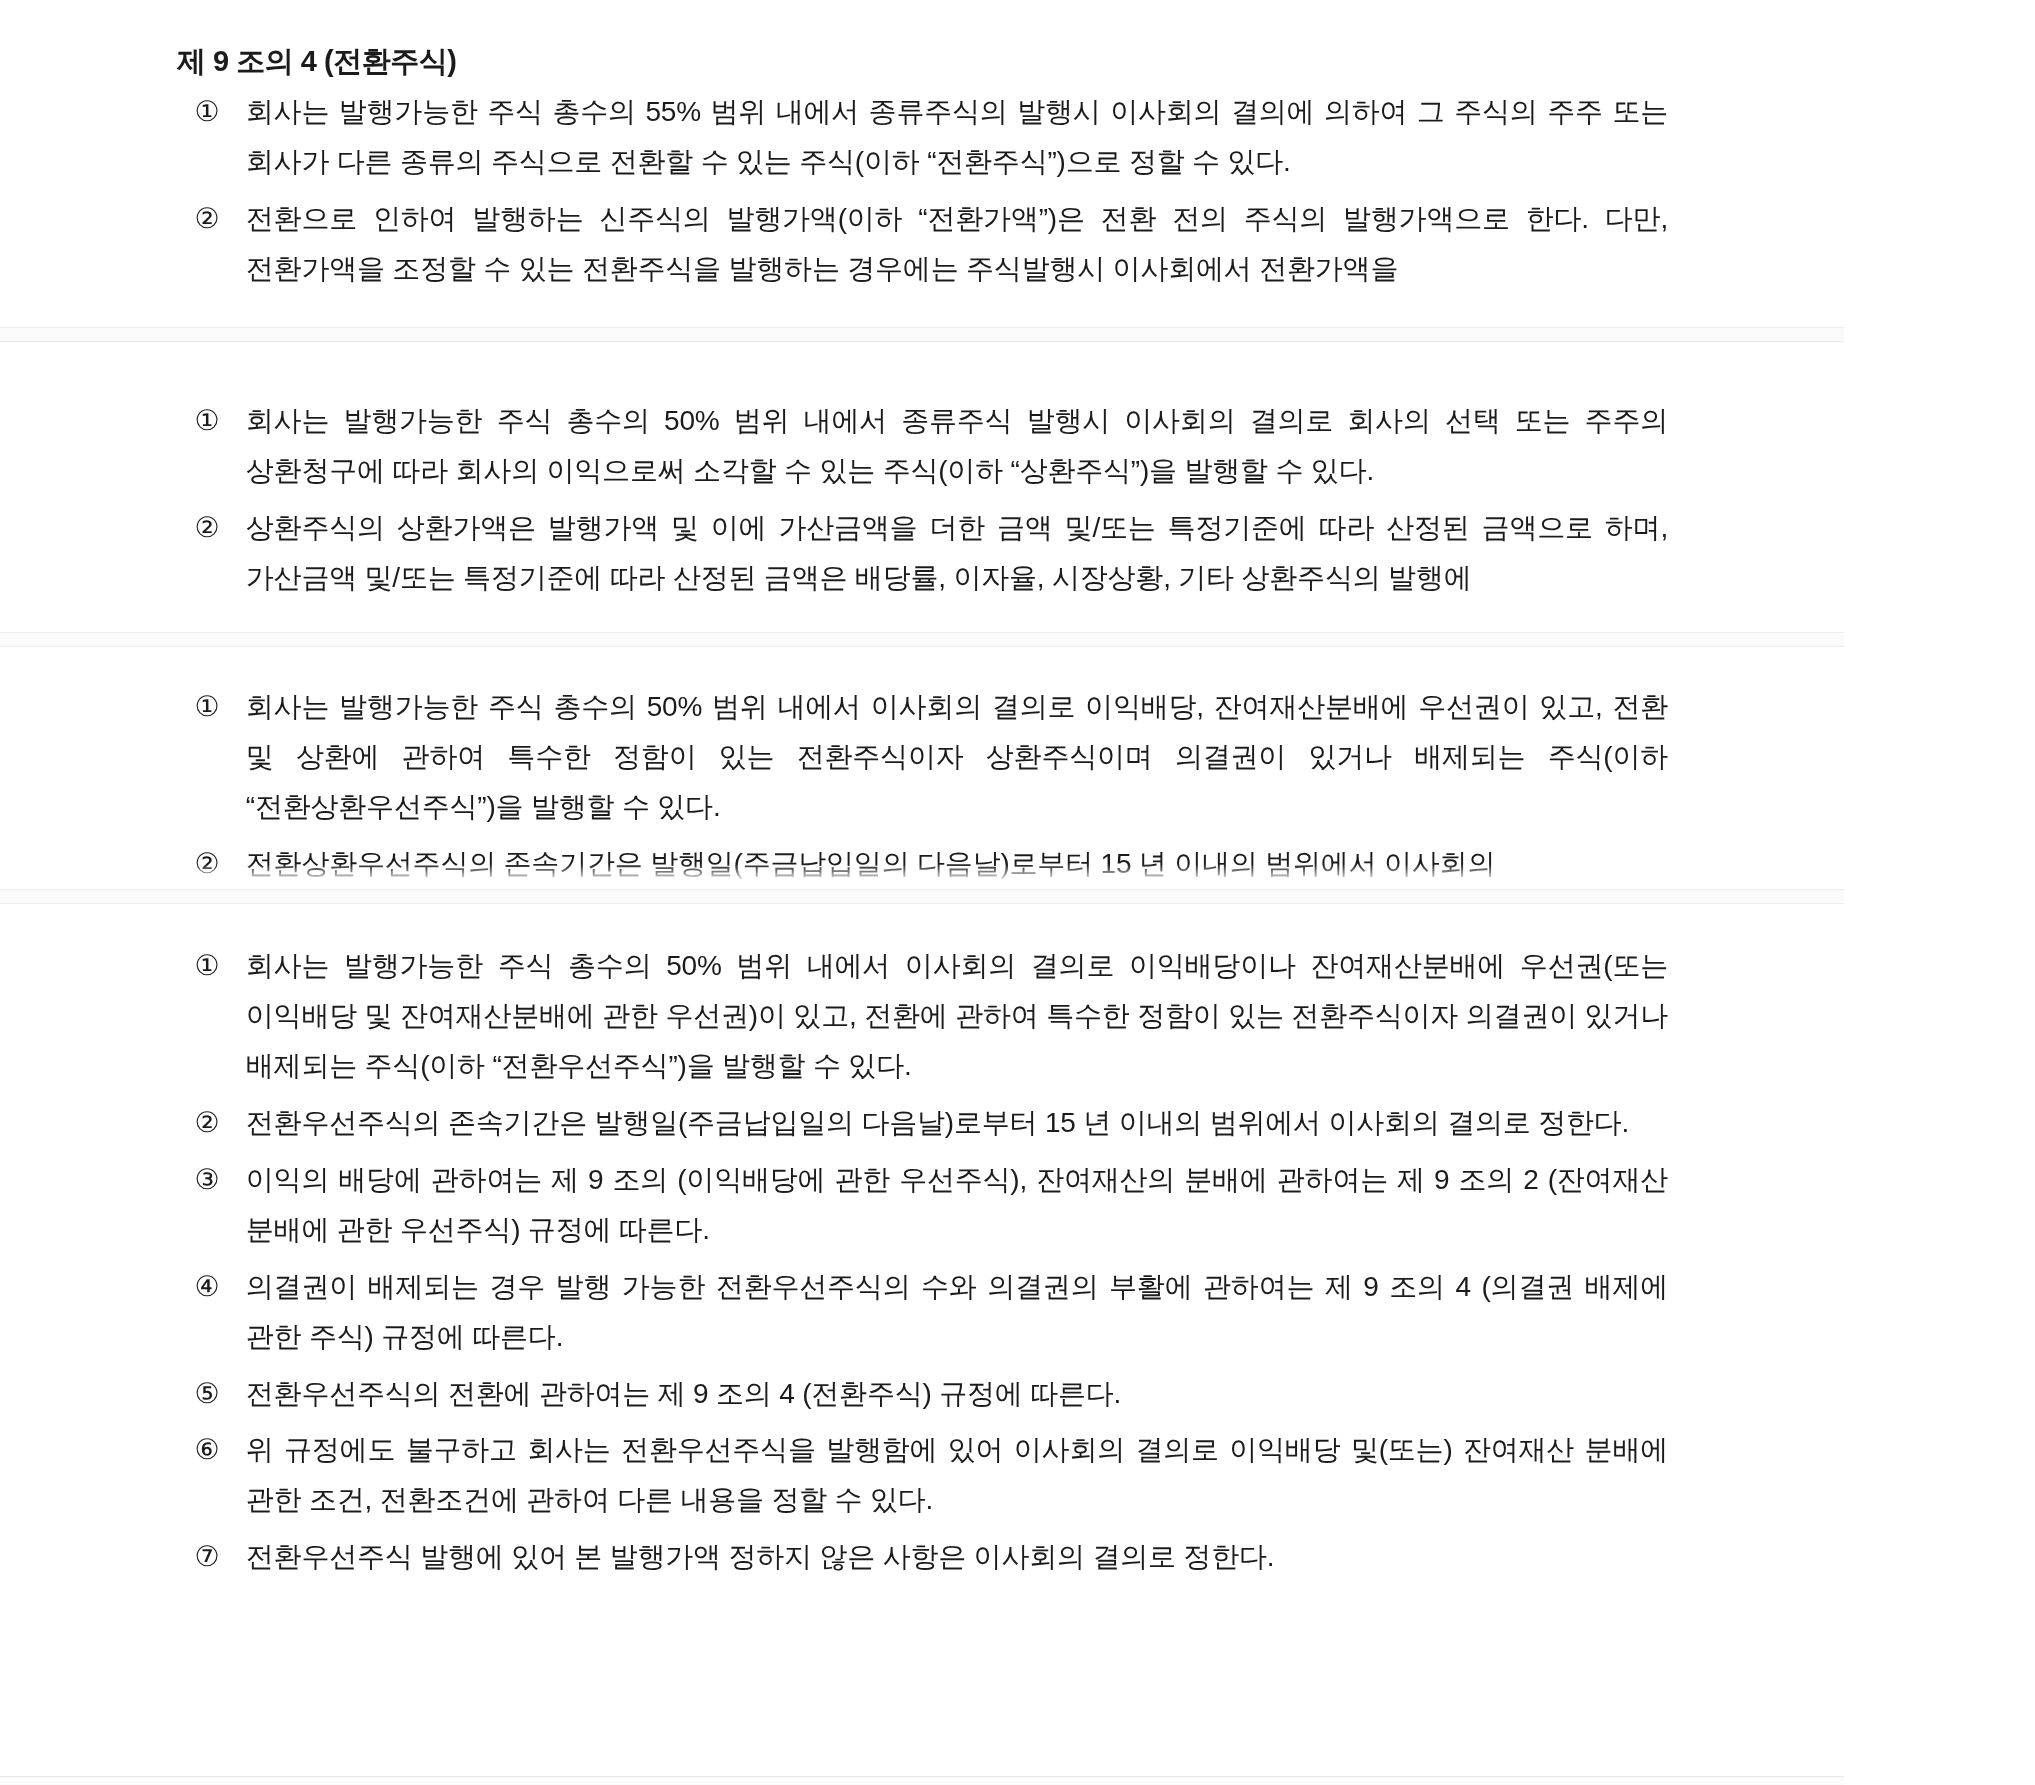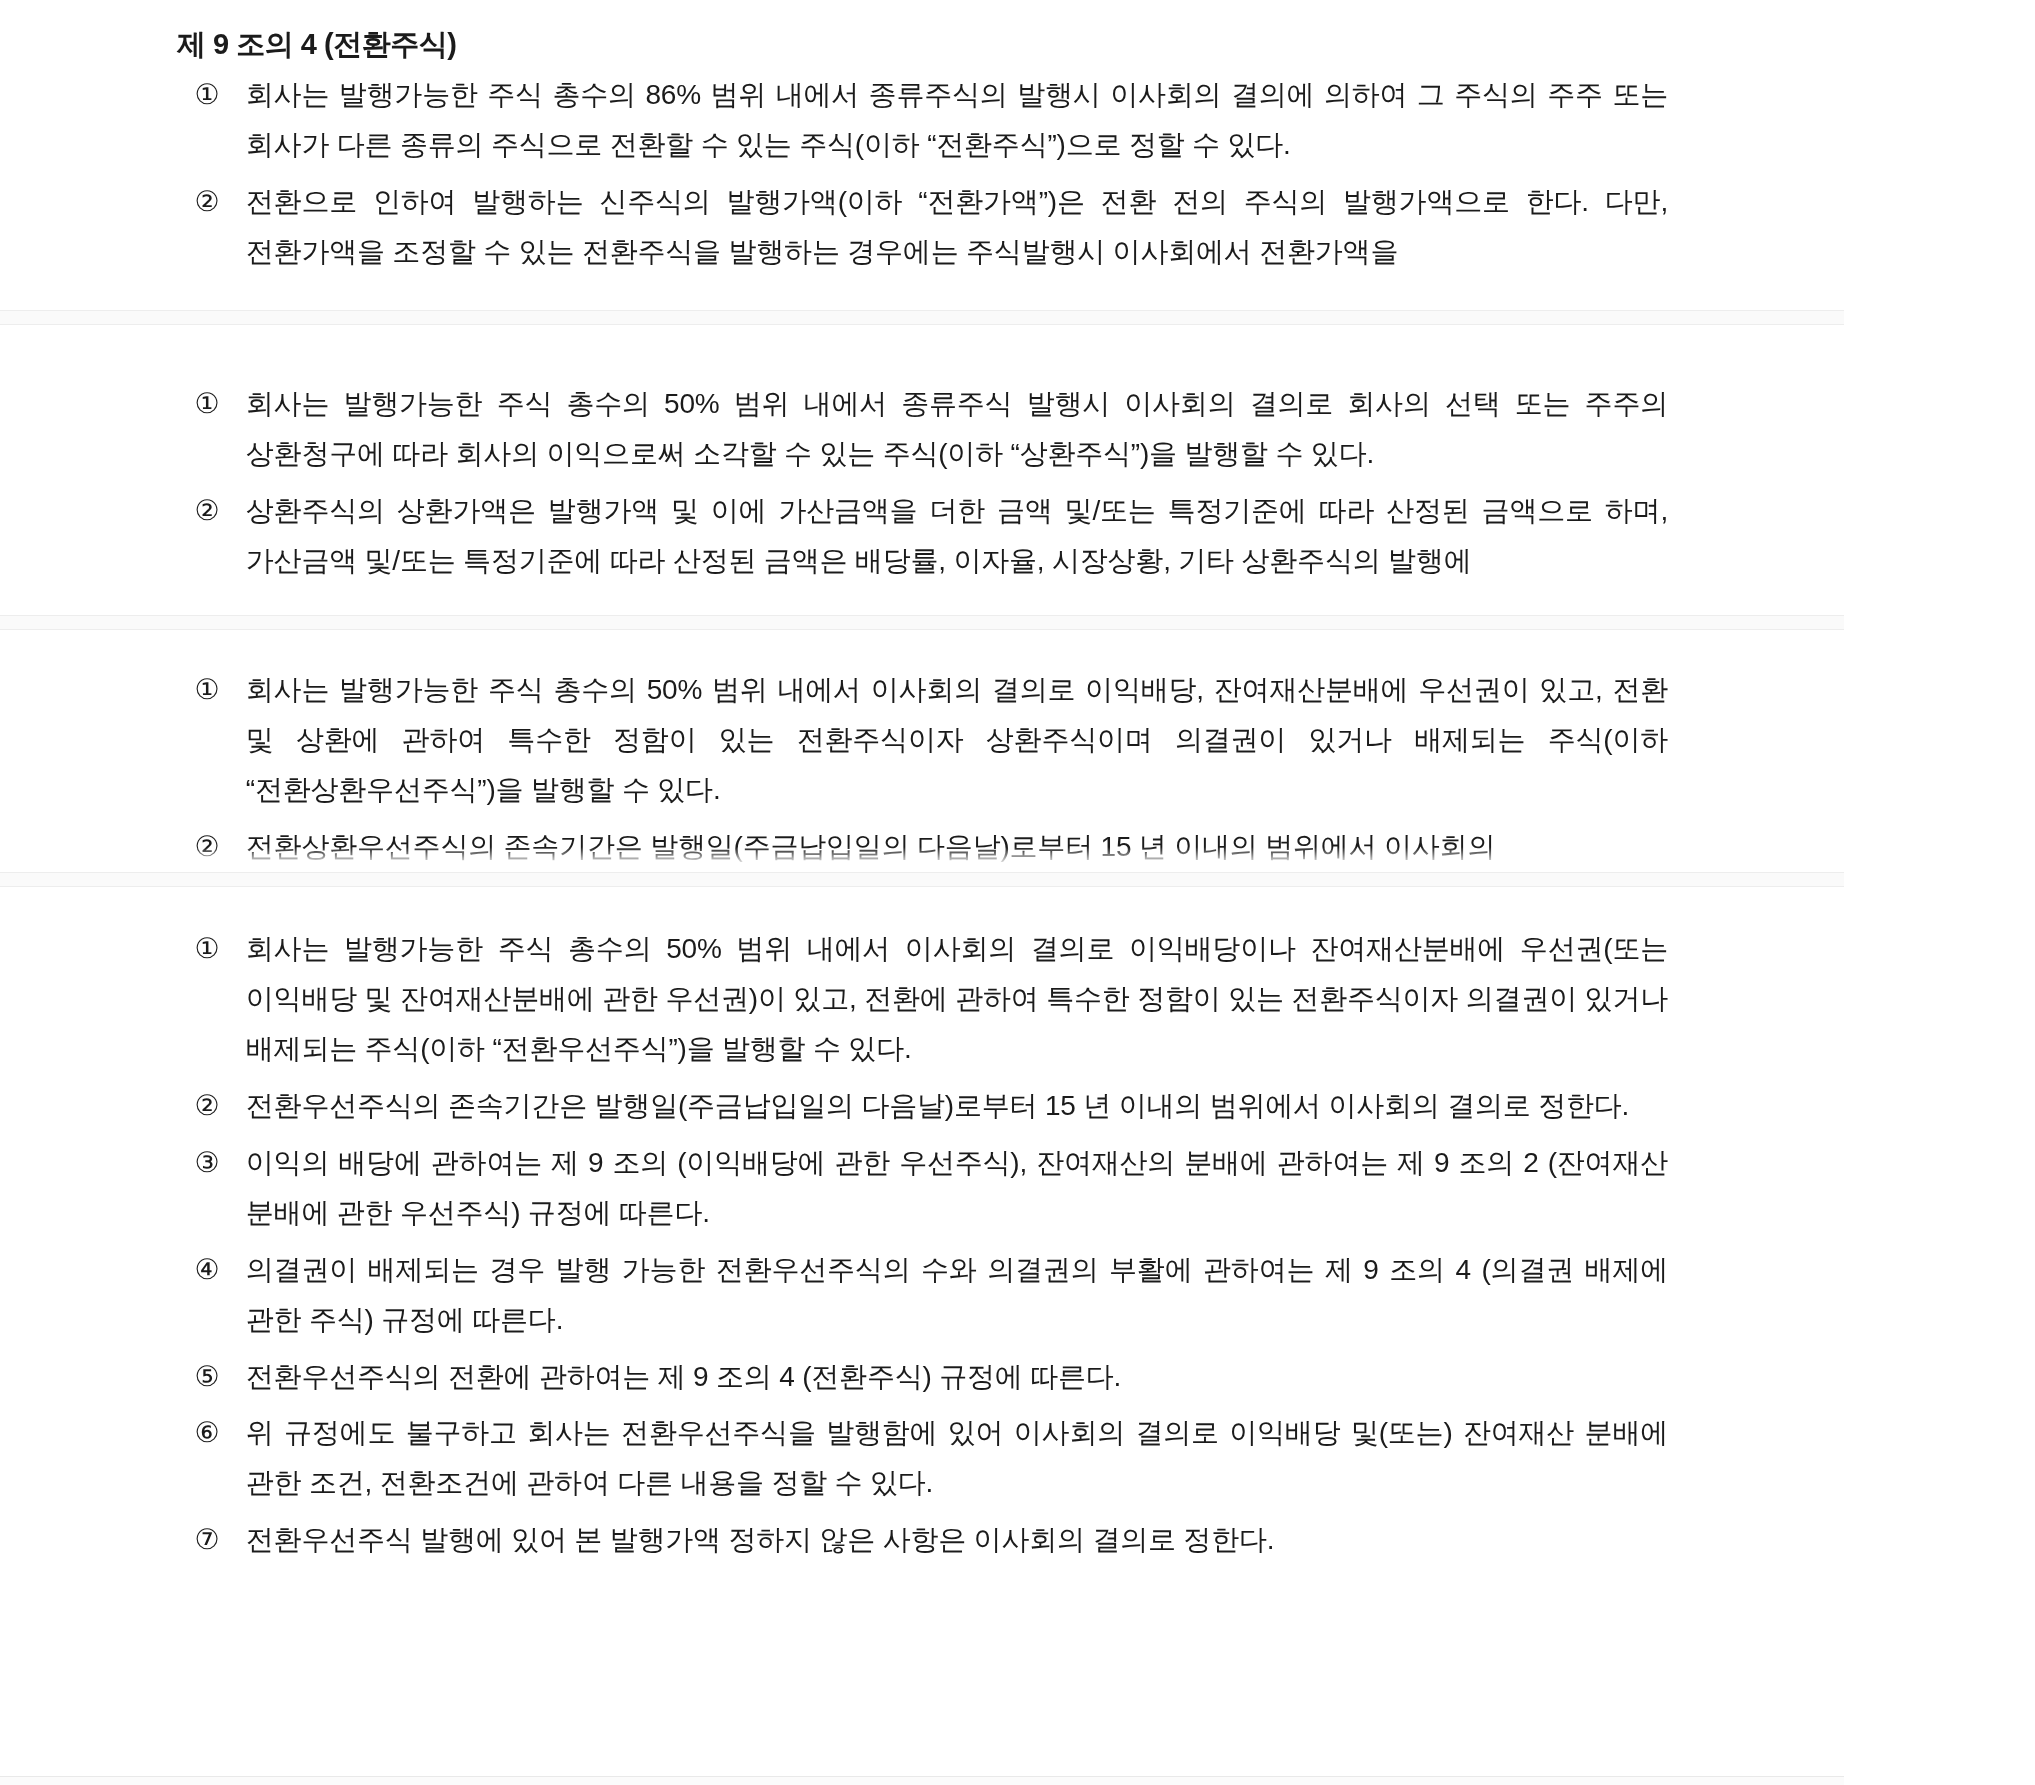--- a/index.html
+++ b/index.html
@@ -1,21 +1,21 @@
 <!DOCTYPE html>
 <html lang="ko"><head>
 <meta charset="utf-8">
 <style>
   html, body { margin: 0; padding: 0; background: #ffffff; }
   .page {
     position: relative;
     width: 1844px;
     height: 1785px;
     box-sizing: border-box;
-    padding-top: 25px;
+    padding-top: 42px;
     background: #ffffff;
     overflow: hidden;
     font-family: "Liberation Sans", "DejaVu Sans", sans-serif;
     color: #1b1b1b;
   }
   .sec { padding: 0 176px 0 177px; }
   .sec-title {
     font-size: 29px;
     font-weight: 700;
     line-height: 39px;
@@ -69,21 +69,21 @@
 </style>
 </head>
 <body>
 
 <div class="page">
 
   <div class="sec sec-1">
     <div class="sec-title">제 9 조의 4 (전환주식)</div>
     <div class="item">
       <span class="marker">①</span>
-      <div class="itext">회사는 발행가능한 주식 총수의 86% 범위 내에서 종류주식의 발행시 이사회의 결의에 의하여 그 주식의 주주 또는 회사가 다른 종류의 주식으로 전환할 수 있는 주식(이하 “전환주식”)으로 정할 수 있다.</div>
+      <div class="itext">회사는 발행가능한 주식 총수의 55% 범위 내에서 종류주식의 발행시 이사회의 결의에 의하여 그 주식의 주주 또는 회사가 다른 종류의 주식으로 전환할 수 있는 주식(이하 “전환주식”)으로 정할 수 있다.</div>
     </div>
     <div class="item">
       <span class="marker">②</span>
       <div class="itext">전환으로 인하여 발행하는 신주식의 발행가액(이하 “전환가액”)은 전환 전의 주식의 발행가액으로 한다. 다만, 전환가액을 조정할 수 있는 전환주식을 발행하는 경우에는 주식발행시 이사회에서 전환가액을</div>
     </div>
   </div>
 
   <div class="gap gap-1"></div>
 
   <div class="sec sec-2">

